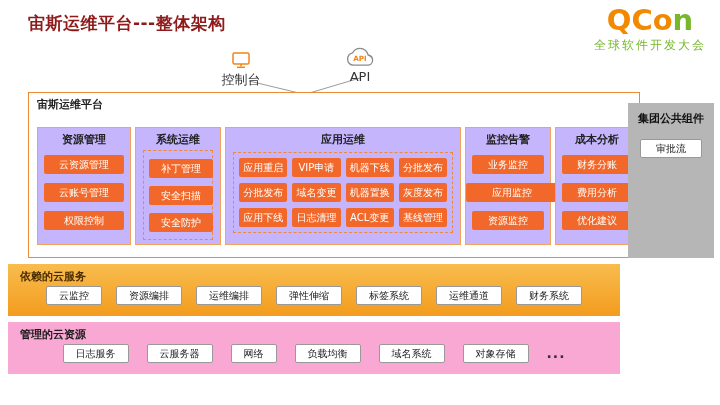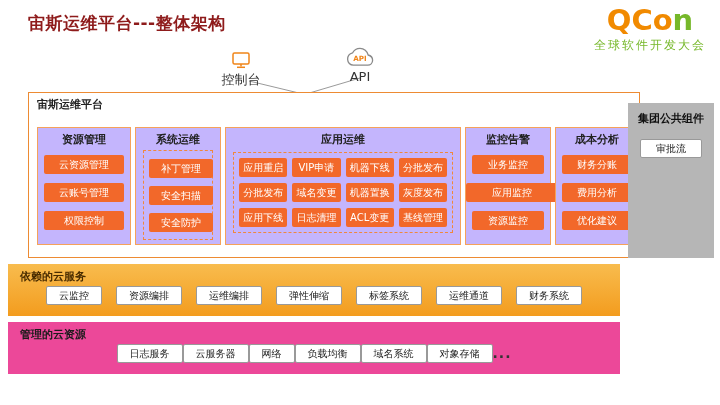--- a/index.html
+++ b/index.html
@@ -38,27 +38,27 @@
     text-align:center;border-radius:2px;margin:9px auto 0;white-space:nowrap;overflow:hidden;
   }
   .dashed{border:1px dashed #F0883C;}
   .col-dash{margin:4px 7px 0;padding:1px 5px 7px;}
   .grid-wrap{margin:6px 7px 0;padding:5px;}
   .grid4{display:grid;grid-template-columns:repeat(4,1fr);gap:6px 5px;}
   .grid4 .btn-orange{margin:0;width:auto;}
   
   .band{position:absolute;left:8px;width:612px;height:52px;}
   .band-orange{top:264px;background:linear-gradient(180deg,#F8BC4E,#F39C1E);}
-  .band-gray{top:322px;background:#ec4899;}
+  .band-gray{top:322px;background:#f9a8d4;}
   .band-title{position:absolute;left:12px;top:5px;font-size:11px;font-weight:bold;}
   .band-orange .band-title{color:#4A2D00;}
   .band-gray .band-title{color:#1c1c1c;}
   .band-row{position:absolute;left:0;right:0;top:22px;display:flex;justify-content:center;align-items:center;}
   .band-orange .band-row{gap:14px;}
-  .band-gray .band-row{}
+  .band-gray .band-row{gap:18px;}
   .tag-white{
     background:#fff;border:1px solid #999;height:19px;line-height:17px;
     font-size:10px;color:#222;padding:0 12px;border-radius:2px;
     box-sizing:border-box;white-space:nowrap;
   }
   .ellipsis{font-size:14px;font-weight:bold;color:#333;line-height:19px;letter-spacing:1px;}
   
   .sidebar{position:absolute;left:628px;top:103px;width:86px;height:155px;background:#B6B6B6;}
   .sidebar-title{text-align:center;padding-top:8px;font-size:11px;font-weight:bold;color:#111;}
   .sb-tag{display:block;width:62px;margin:13px auto 0;padding:0;text-align:center;}

